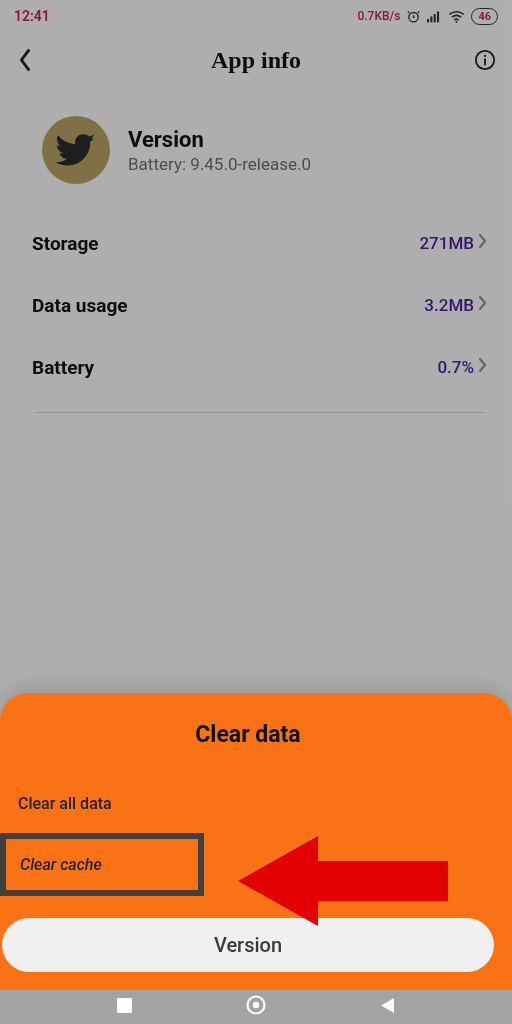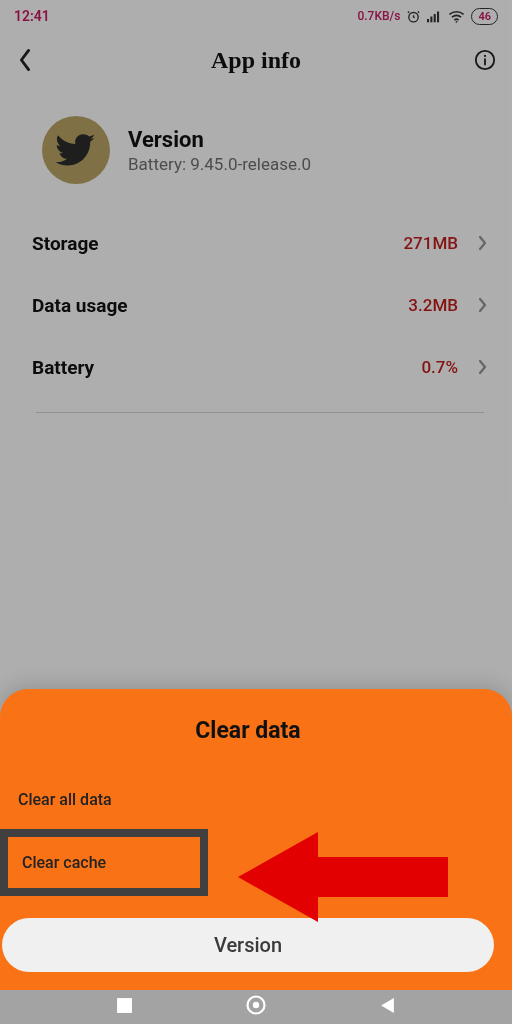--- a/index.html
+++ b/index.html
@@ -78,21 +78,21 @@
     .app-meta .app-version { font-size: 17px; font-weight: 400; color: #6b6b6b; margin-top: 2px;}
     
     .rows { padding: 10px 24px 0 32px; z-index:1; position:relative; }
     .row {
       display:flex;
       align-items:center;
       justify-content: space-between;
       height: 62px;
     }
     .row-label { font-size: 19px; font-weight: 700; color: #111; }
-    .row-right { display:flex; align-items:center; gap: 20px; color:#b91c1c; font-size: 17px; font-weight: 500;}
+    .row-right { display:flex; align-items:flex-start; gap: 4px; color:#4c1d95; font-size: 17px; font-weight: 500;}
     .chev { color:#8c8c8c; }
     .divider { margin: 14px 4px 0 4px; height:1px; background:#c9c9c9; }
     
     .sheet {
       position: absolute;
       left: 0; right: 0; bottom: 34px;
       background: #f97316;
       border-radius: 28px 28px 0 0;
       z-index: 10;
       padding: 28px 18px 18px 2px;
@@ -105,25 +105,26 @@
       color: #111;
       margin-bottom: 28px;
     }
     .sheet-item {
       font-size: 16px;
       font-weight: 500;
       color: #222;
       padding: 18px 16px;
     }
     .highlight-box {
-      border: 8px solid #404040;
+      border: 6px solid #404040;
       margin: 2px 0 2px -2px;
       padding-right: 0;
       width: 192px;
       box-sizing: content-box;
+      font-style: italic;
     }
     .highlight-box .sheet-item { padding: 16px 14px 16px 14px; }
     .arrow-wrap {
       position: absolute;
       left: 228px;
       top: 133px;
       z-index: 11;
     }
     .cancel-btn {
       margin-top: 22px;

